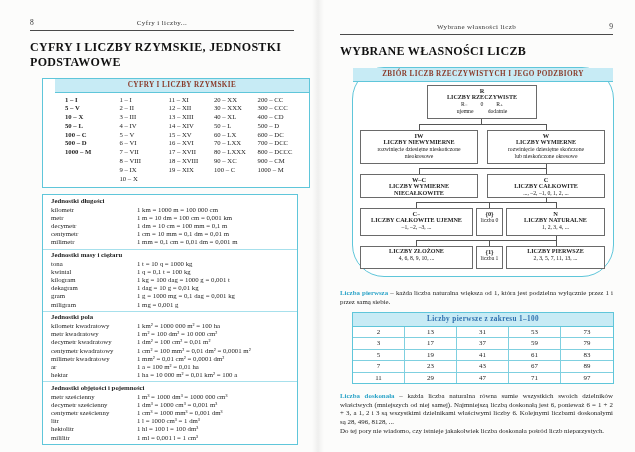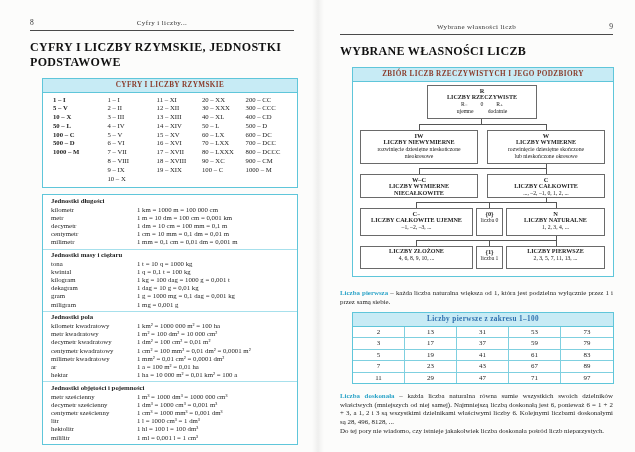--- a/index.html
+++ b/index.html
@@ -15,39 +15,39 @@
   .runhead .num{width:30px;font-size:7.5px;}
   .runhead .mid{flex:1;text-align:center;letter-spacing:.4px;}
   .page-title{margin-top:9px;font-size:12px;font-weight:bold;letter-spacing:.3px;color:#111;}
   
   .cyTable{border:1px solid #5fc6da;background:#fff;}
   .cyBand{background:#c7ebf5;border-bottom:1px solid #5fc6da;text-align:center;
           font-weight:bold;padding:2px 0 2.5px;}
   .bandRed{color:#8a3b2a;font-size:7.2px;letter-spacing:.4px;}
   .bandBlue{color:#2f6fae;font-size:7.2px;letter-spacing:.4px;}
   
-  .romanWrap{margin:8px 0 0 12px;width:254px;}
+  .romanWrap{margin:8px 0 0 12px;width:254px;padding-left:12px;}
   .roman-body{display:flex;padding:3px 6px 4px 10px;font-size:6.7px;line-height:8.8px;}
   .roman-col{width:48px;}
   .roman-col.c1{width:60px;font-weight:bold;}
   .roman-col.c2{width:54px;}
   .roman-col.c3{width:50px;}
   .roman-col.c4{width:48px;}
   .roman-col.c5{width:50px;}
   
   .unitsWrap{margin:6px 0 0 12px;width:254px;}
   .units-body{font-size:6.8px;}
   .unit-sec{padding:1.5px 6px 2px 8px;border-top:1px solid #a7e0ec;}
   .unit-sec:first-child{border-top:none;}
   .unit-title{font-weight:bold;line-height:8.6px;}
   .unit-row{display:flex;line-height:8.2px;}
   .unit-name{width:86px;flex:none;}
   .unit-formula{flex:1;}
   
-  .diagram{margin:8px 0 12px 12px;width:260px;height:208px;position:relative;}
+  .diagram{margin:8px 0 12px 12px;width:260px;height:208px;position:relative;border-radius:32px;}
   .dg-area{position:relative;height:191px;}
   .dbox{position:absolute;box-sizing:border-box;border:1px solid #6a6a6a;background:#fff;text-align:center;padding-top:1px;}
   .dbox .l1{font-weight:bold;font-size:6.4px;line-height:7.4px;}
   .dbox .l2{font-weight:bold;font-size:6.1px;line-height:7.2px;}
   .dbox .l3,.dbox .l4{font-size:5.7px;line-height:6.8px;color:#222;}
   .pre{white-space:pre;}
   .conn{position:absolute;background:#555;}
   
   .defpar{margin:8px 0 0 0;font-size:6.9px;line-height:8.7px;text-align:justify;}
   .lead{font-weight:bold;color:#2da4c8;}

